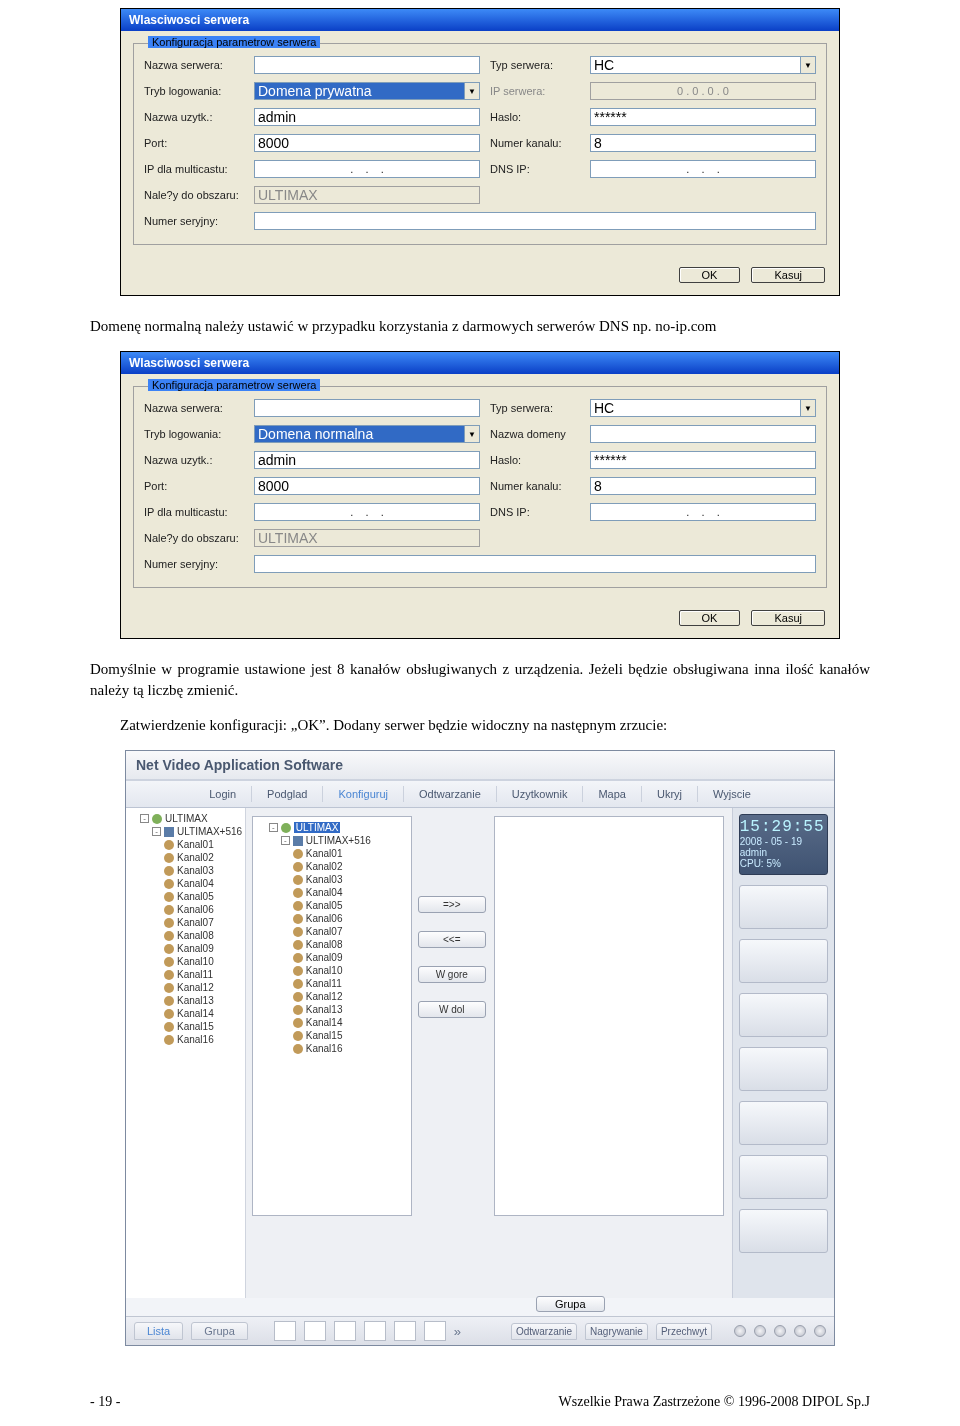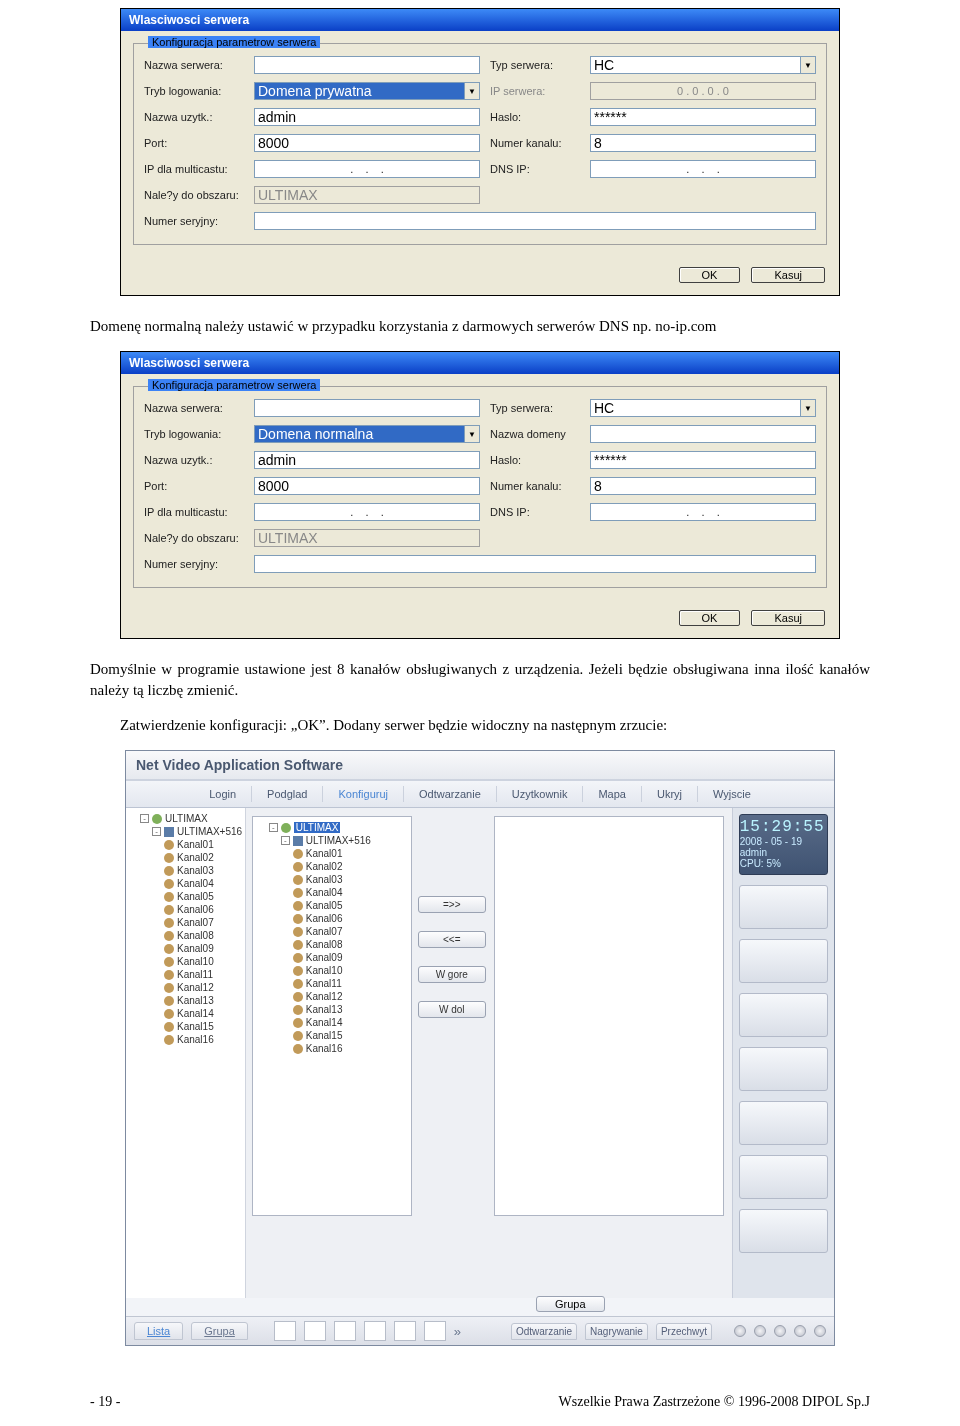--- a/index.html
+++ b/index.html
@@ -181,21 +181,21 @@
     border-radius:3px;
   }
   .app-bottom {
     display:flex;
     align-items:center;
     background:linear-gradient(#eef0f5,#dcdfe7);
     border-top:1px solid #c0c6d2;
     padding: 4px 8px;
     gap:8px;
   }
-  .tab-btn { padding:2px 12px; font-size:11px; color:#6b7890; background:linear-gradient(#f6f7fa,#e1e4eb); border:1px solid #bfc5d1; border-radius:3px 3px 0 0;text-decoration:underline; }
+  .tab-btn { padding:2px 12px; font-size:11px; color:#6b7890; background:linear-gradient(#f6f7fa,#e1e4eb); border:1px solid #bfc5d1; border-radius:3px 3px 0 0; }
   .tab-btn.active { color:#4b86d3; }
   .grid-ico { width:22px; height:20px; border:1px solid #b7bdc9; background:#fff; display:inline-block; }
   .grupa-btn { padding:1px 18px; font-size:11px; background:linear-gradient(#fdfdfe,#e3e6ec); border:1px solid #9aa2b2; border-radius:3px; }
   .rb { padding:2px 4px; font-size:10px; color:#55607a; background:linear-gradient(#f6f7fa,#e1e4eb); border:1px solid #bfc5d1; border-radius:3px 3px 0 0; }
   .dotbtn { width:12px;height:12px;border-radius:50%;background:radial-gradient(#f4f4f6,#b8bcc7);border:1px solid #9aa0ad;display:inline-block; }
   
   .footer {
     display:flex;
     justify-content:space-between;
     font-family: Times, serif;

